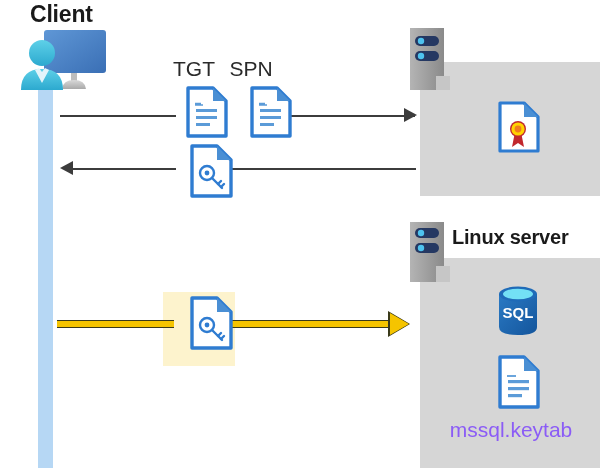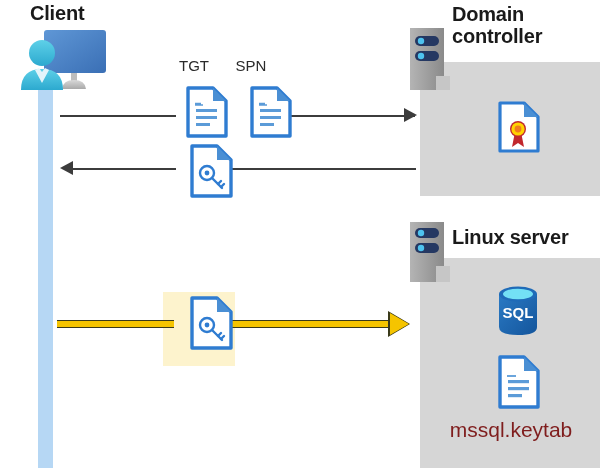--- a/index.html
+++ b/index.html
@@ -23,43 +23,43 @@
 
   
   .title-label {
     font-weight: bold;
     color: #1a1a1a;
     line-height: 1.12;
     letter-spacing: -0.2px;
   }
   .hdr-client {
     left: 30px; top: 2px;
-    font-size: 20px;
+    font-size: 23px;
   }
   .hdr-dc {
     left: 452px; top: 3px;
     font-size: 20px;
     width: 140px;
   }
   .hdr-linux {
     left: 452px; top: 226px;
     font-size: 20px;
     width: 150px;
   }
   .doc-caption {
-    font-size: 15px;
+    font-size: 21px;
     color: #2a2a2a;
     text-align: center;
     font-family: "Liberation Sans", sans-serif;
   }
   .keytab-caption {
     left: 436px; top: 418px;
     width: 150px;
     font-size: 21px;
-    color: #7f1d1d;
+    color: #8b5cf6;
     text-align: center;
   }
 
   
   .gray-panel {
     background: #d6d6d6;
   }
   #dc-panel   { left: 420px; top: 62px;  width: 180px; height: 134px; }
   #linux-panel{ left: 420px; top: 258px; width: 180px; height: 210px; }
 
@@ -147,24 +147,20 @@
 
 <div id="canvas">
 
   <div class="abs gray-panel" id="dc-panel"></div>
   <div class="abs gray-panel" id="linux-panel"></div>
 
   <div class="abs" id="client-lifeline"></div>
 
   <div class="abs title-label hdr-client">Client</div>
 
-  <div class="abs title-label hdr-dc">
-    <div>Domain</div>
-    <div>controller</div>
-  </div>
 
   <div class="abs title-label hdr-linux">Linux server</div>
 
   <div class="abs icon" id="icon-client">
     <svg width="92" height="70" viewBox="0 0 92 70" xmlns="http://www.w3.org/2000/svg">
       <defs>
         <linearGradient id="scr" x1="0" y1="0" x2="1" y2="1">
           <stop offset="0" stop-color="#5f97d6"></stop>
           <stop offset="1" stop-color="#3a6fb5"></stop>
         </linearGradient>

